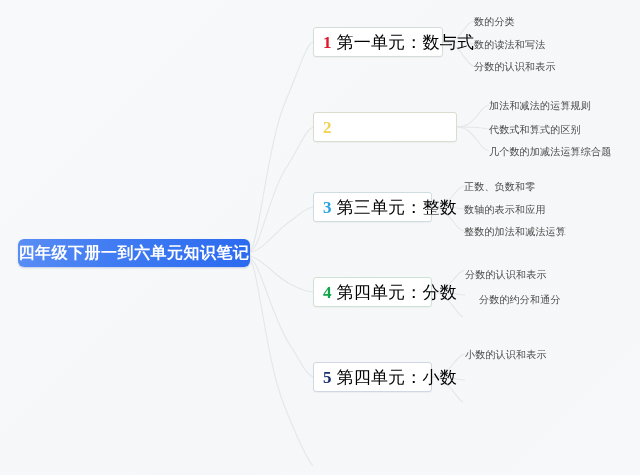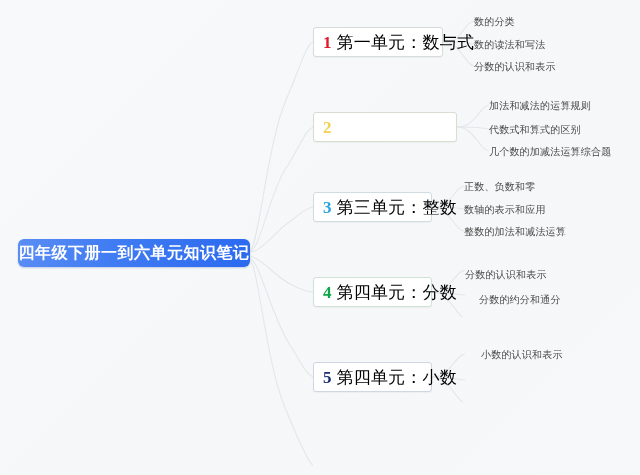--- a/index.html
+++ b/index.html
@@ -164,15 +164,15 @@
     <span class="branch-num" style="color: rgb(16, 166, 74);">4</span>
     <span class="branch-text">第四单元：分数</span>
   </div>
   <div class="leaf-item" style="left:465px; top:270px;text-align:right;">分数的认识和表示</div>
   <div class="leaf-item" style="left:465px; top:295px;margin-left:14px;">分数的约分和通分</div>
 
   <div class="branch-node branch-5">
     <span class="branch-num" style="color: rgb(27, 47, 110);">5</span>
     <span class="branch-text">第四单元：小数</span>
   </div>
-  <div class="leaf-item" style="left:465px; top:350px;margin-left:16px;">小数的认识和表示</div>
+  <div class="leaf-item" style="left:465px; top:350px;">小数的认识和表示</div>
 
 </div>
 
 </body></html>

